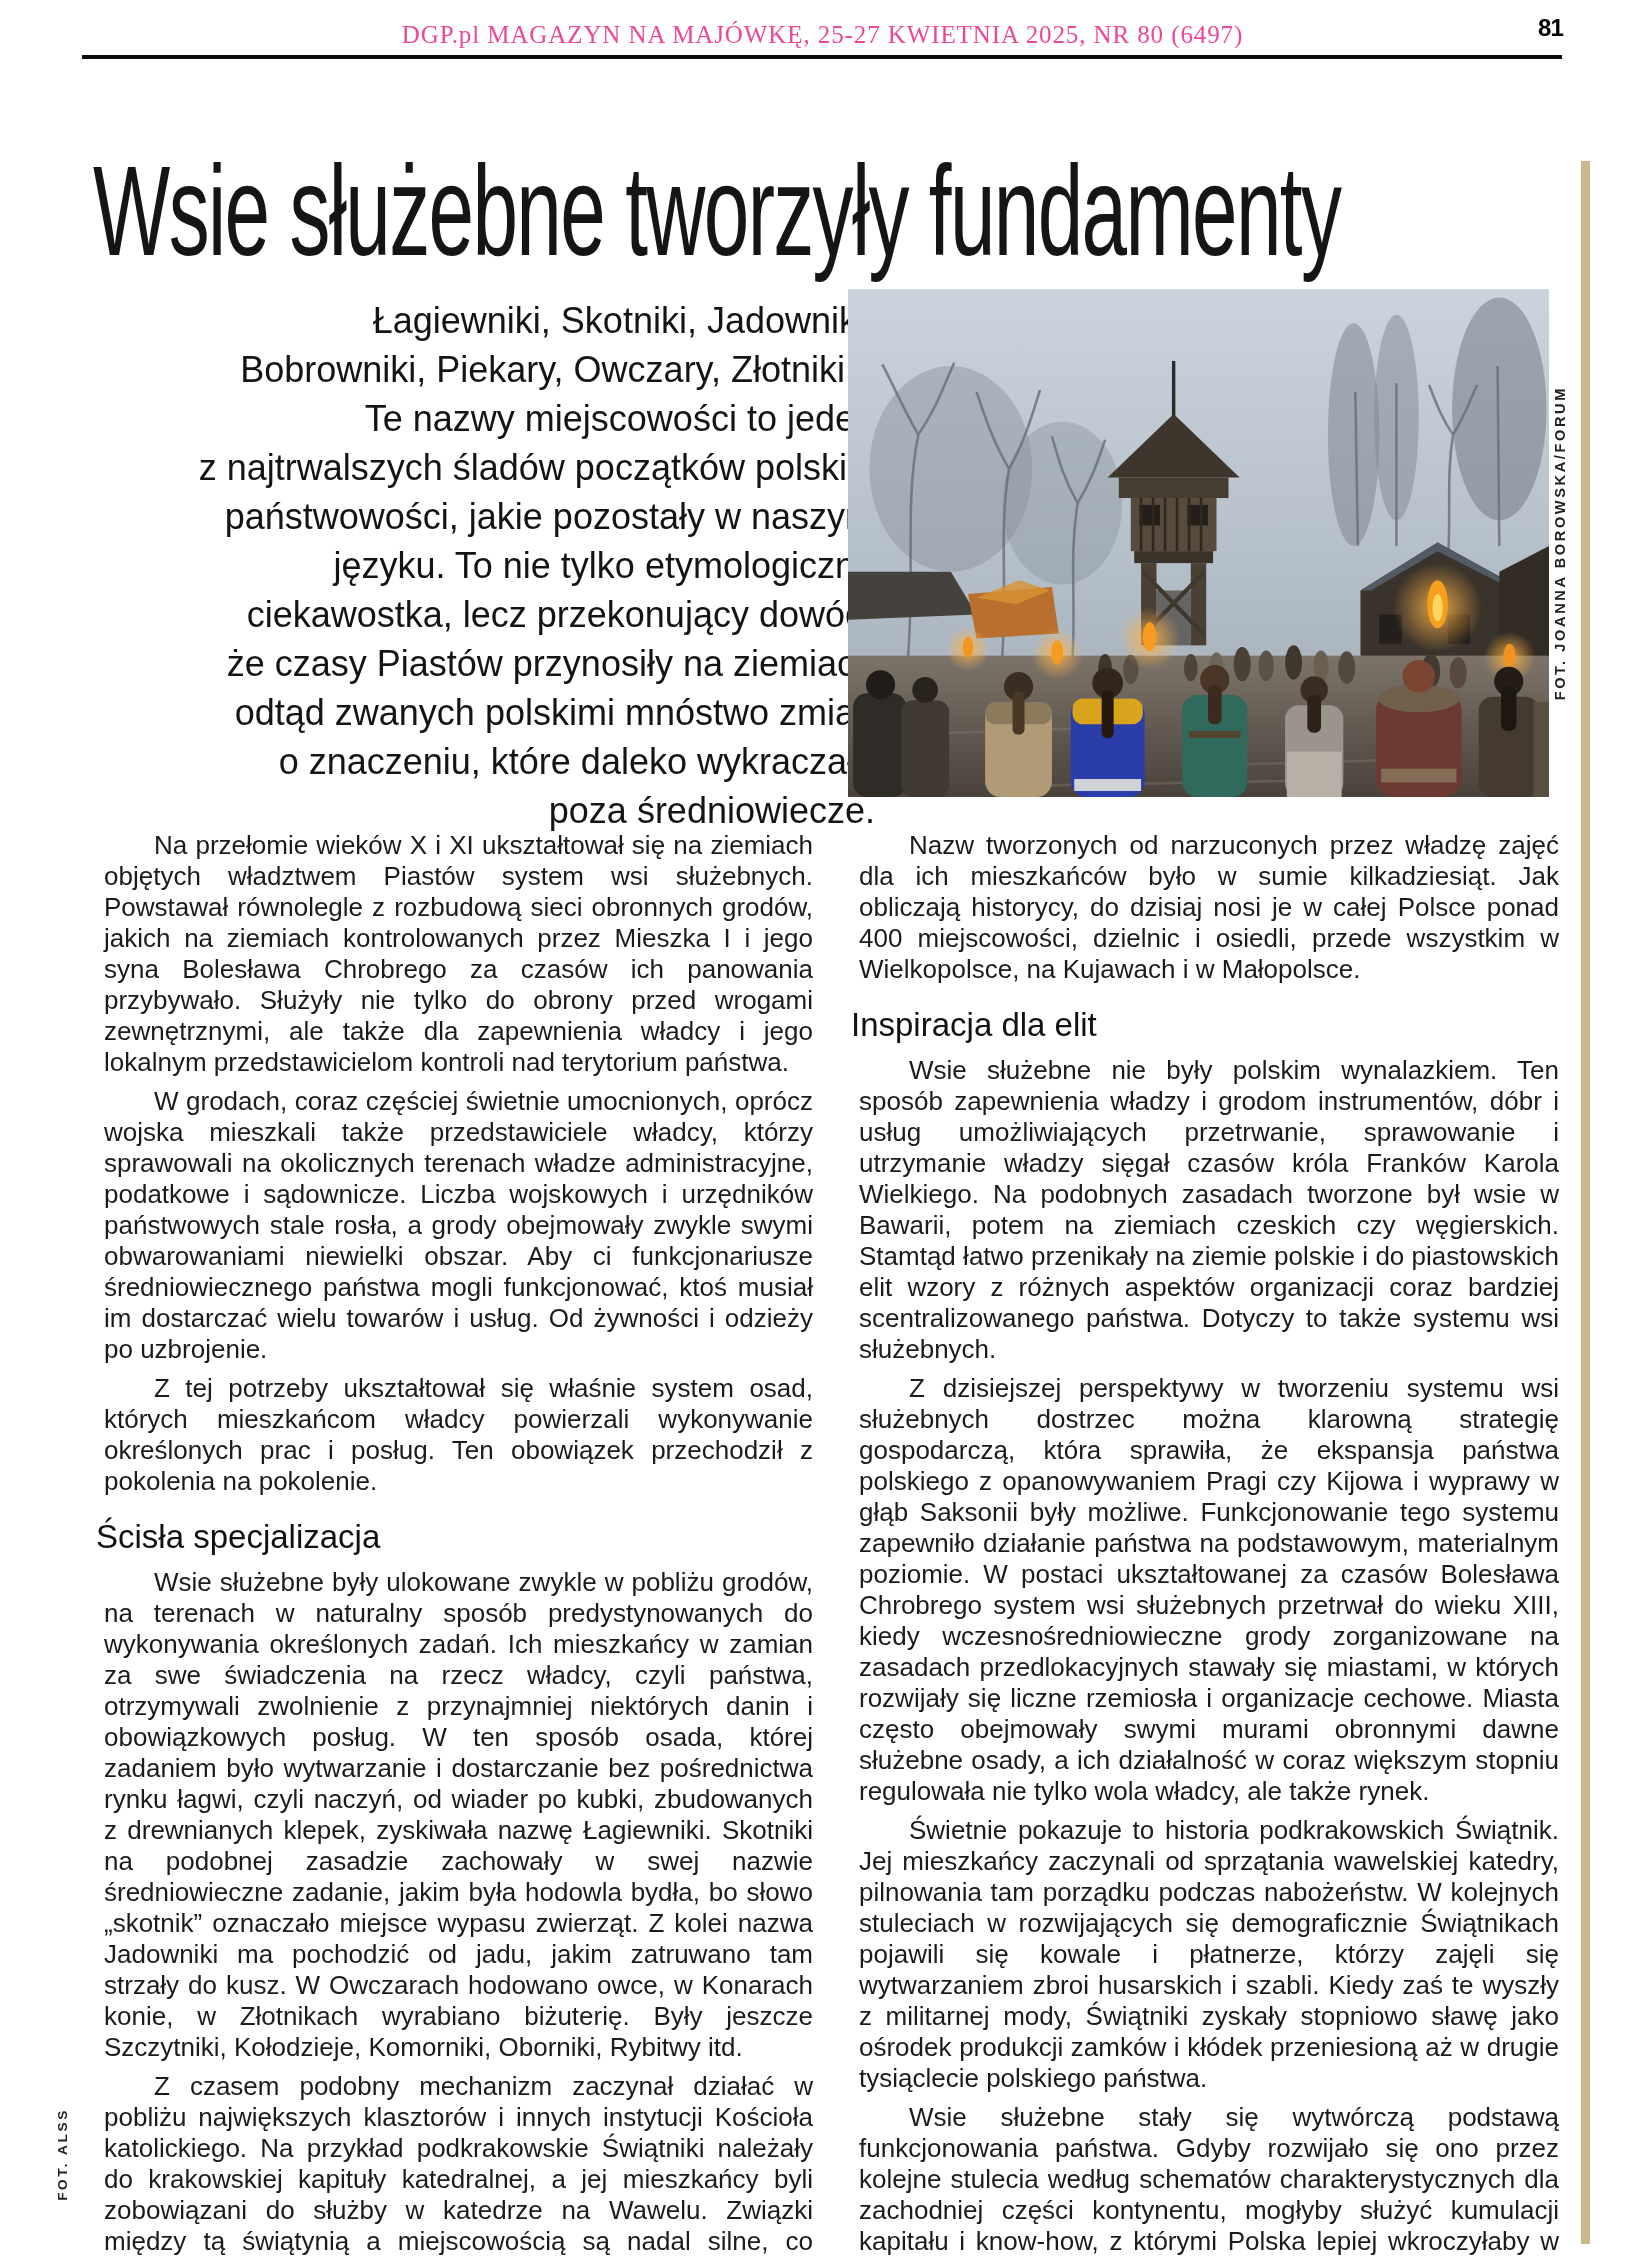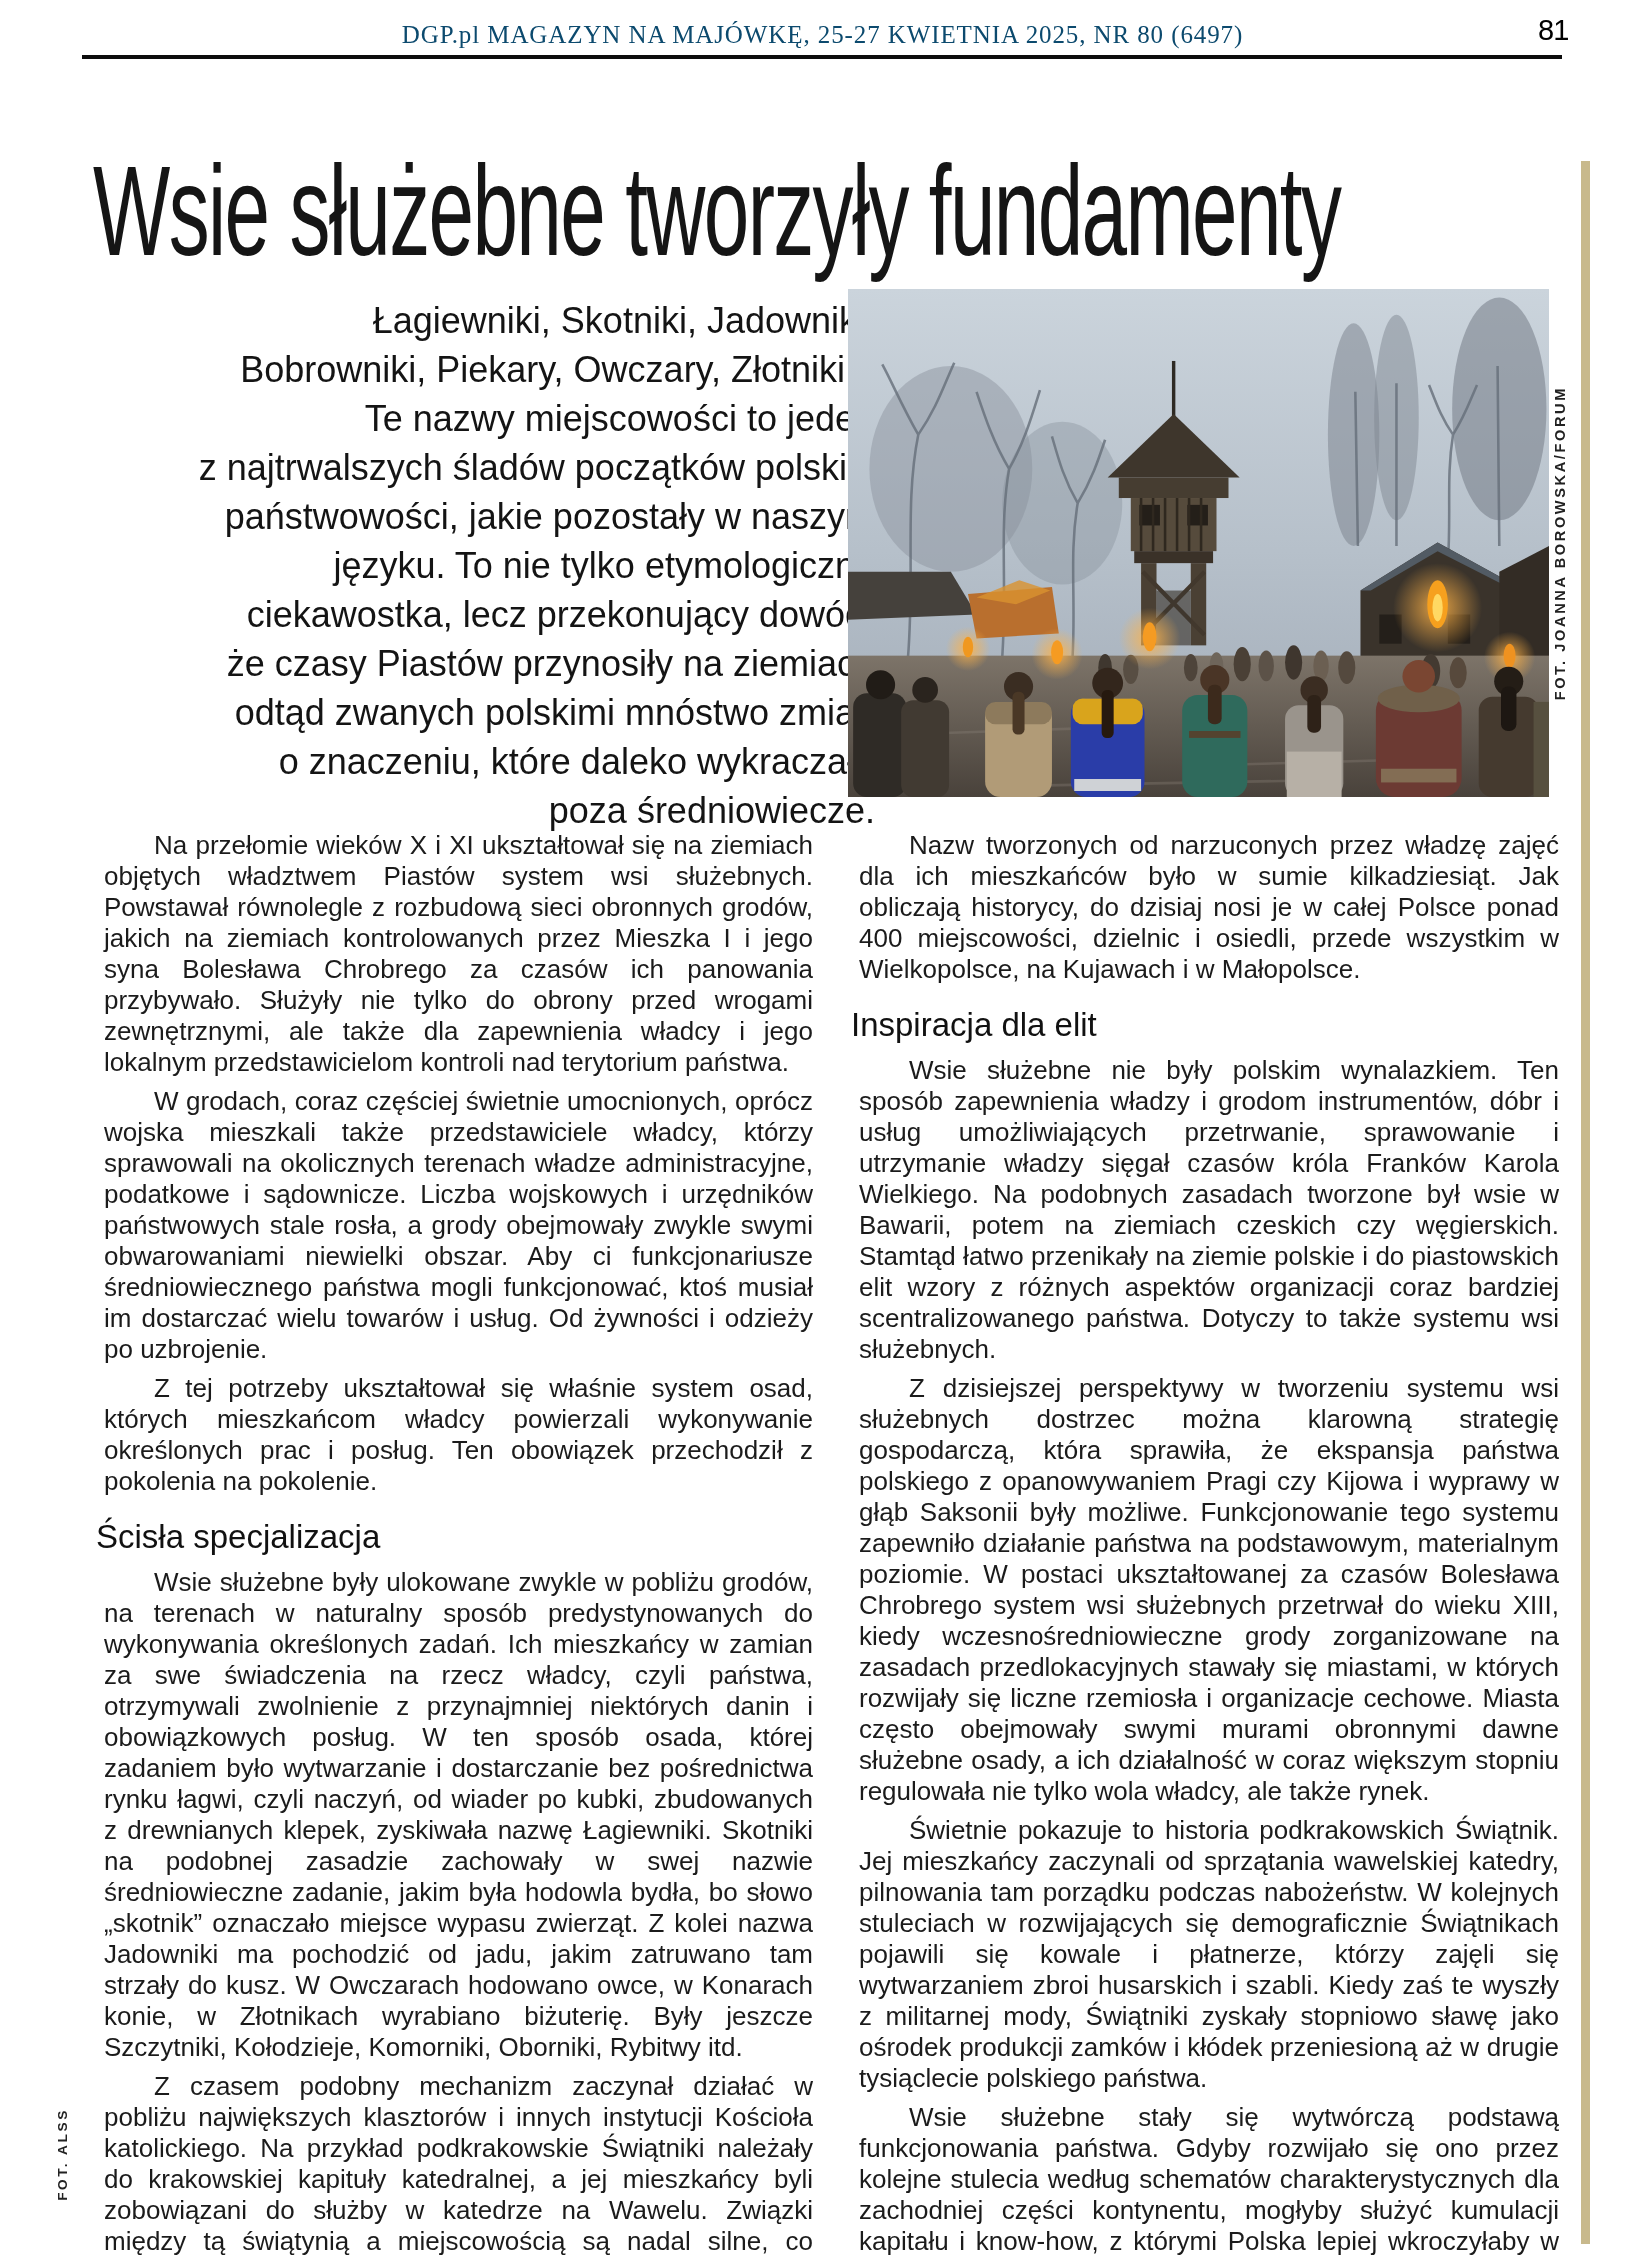--- a/index.html
+++ b/index.html
@@ -1,21 +1,21 @@
 <!DOCTYPE html>
 <html lang="pl" style="font-size:13.7px"><head>
 <meta charset="utf-8">
 <style>
   html,body{margin:0;padding:0;background:#e8e8e8;}
   .page{position:relative;width:1645px;height:2261px;background:#ffffff;overflow:hidden;
         font-family:"Liberation Sans",sans-serif;color:#1a1a1a;}
   
   .masthead{position:absolute;top:20.6px;left:0;right:0;text-align:center;
-            font-family:"Liberation Serif",serif;font-size:25px;letter-spacing:0.9px;color:#0c4a6e;}
-  .pagenum{position:absolute;top:13.7px;left:1538px;font-size:29px;font-weight:normal;color:#000;letter-spacing:-0.9px;}
+            font-family:"Liberation Serif",serif;font-size:25px;letter-spacing:0.9px;color:#ec4899;}
+  .pagenum{position:absolute;top:13.7px;left:1538px;font-size:24px;font-weight:bold;color:#000;letter-spacing:-0.9px;}
   .header-rule{position:absolute;top:55px;left:82px;width:1480px;height:4.3px;background:#0d0d0d;}
   
   .kicker{position:absolute;top:77px;left:96px;font-size:28px;font-weight:bold;
           letter-spacing:4.3px;color:#0d0d0d;white-space:nowrap;}
   
   .headline{position:absolute;top:147px;left:93px;font-size:128px;line-height:1.0;
             font-weight:300;letter-spacing:-2.6px;white-space:nowrap;color:#151515;
             transform:scaleX(0.64);transform-origin:left top;}
   
   .lead{position:absolute;top:296px;left:96px;width:779px;font-size:36px;line-height:49px;

